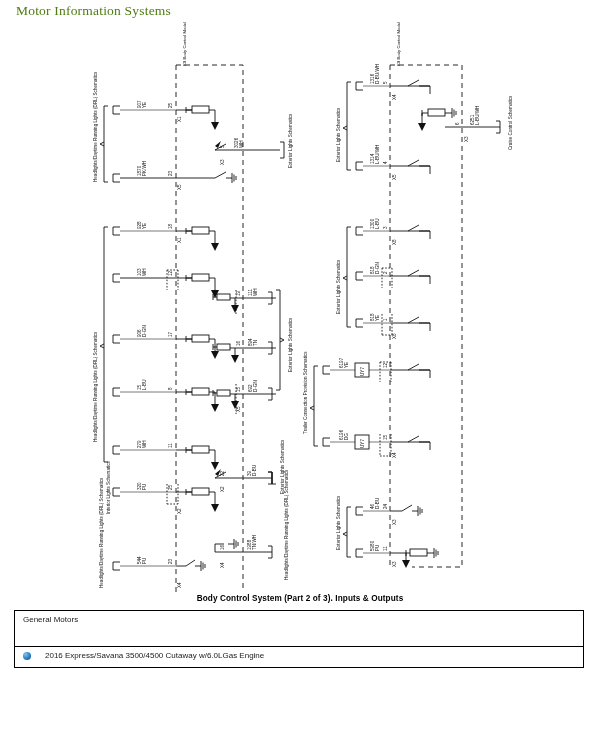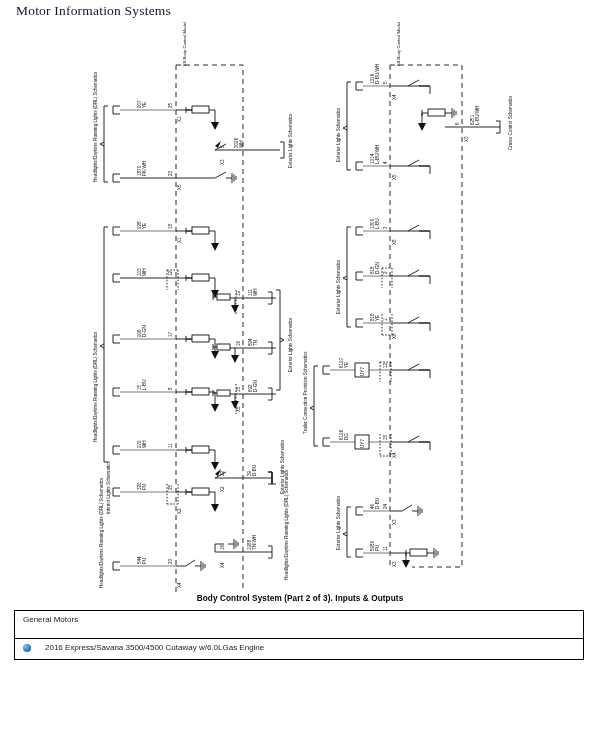--- a/index.html
+++ b/index.html
@@ -20,21 +20,21 @@
     position: relative;
     width: 600px;
     height: 754px;
   }
   .page-title {
     position: absolute;
     left: 16px;
     top: 3px;
     font-family: "Liberation Serif", serif;
     font-size: 13.5px;
-    color: #0f172a;
+    color: #4d7c0f;
     letter-spacing: .2px;
     white-space: nowrap;
   }
 
   
   #diagram {
     position: absolute;
     left: 0; top: 22px;
     width: 600px; height: 570px;
   }
@@ -56,21 +56,21 @@
   .footer {
     position: absolute;
     left: 14px;
     top: 610px;
     width: 570px;
     border: 1px solid #000;
     background: #fff;
     box-sizing: border-box;
   }
   .footer-brand {
-    padding: 5px 8px 13px 8px;
+    padding: 5px 8px 21px 8px;
     font-size: 8px;
     color: #1a1a1a;
     border-bottom: 1px solid #000;
     line-height: 1.1;
   }
   .footer-vehicle {
     padding: 5px 8px 6px 8px;
     font-size: 8px;
     color: #1a1a1a;
     display: flex;

